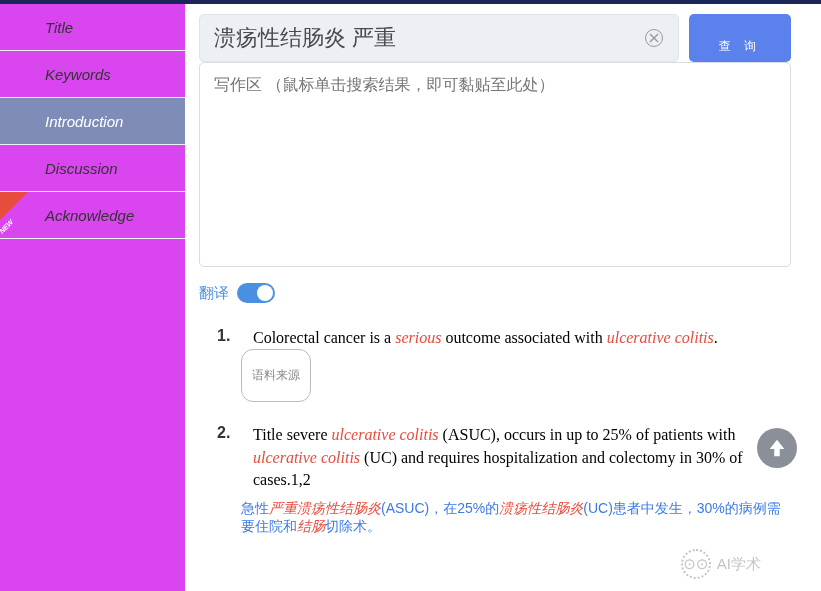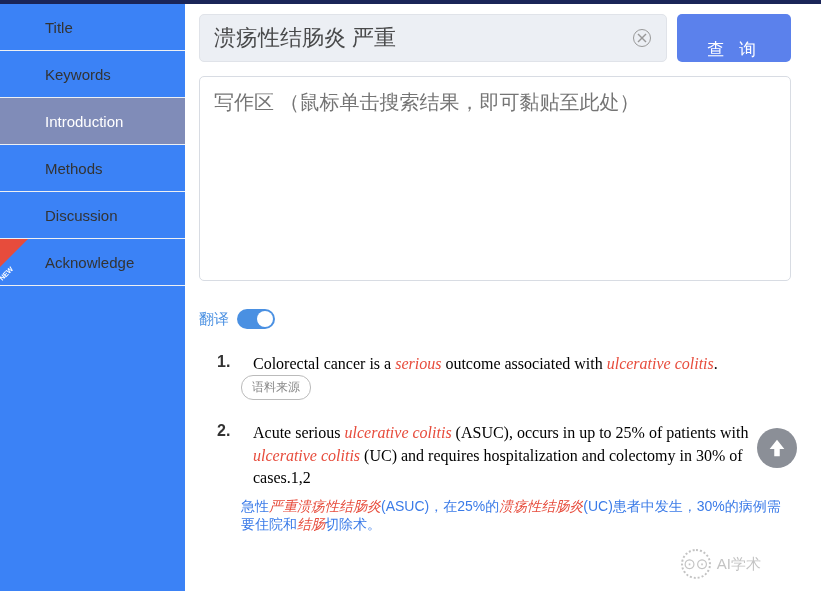--- a/index.html
+++ b/index.html
@@ -1,59 +1,58 @@
 <!DOCTYPE html>
 <html><head>
   <meta charset="utf-8">
   <style>
     * { box-sizing: border-box; margin: 0; padding: 0; }
     body { font-family: 'Segoe UI', Arial, sans-serif; width: 821px; height: 591px; overflow: hidden; background: #fff; position: relative; }
     .top-bar { height: 4px; background: #1a2558; }
     .container { display: flex; height: calc(100% - 4px); }
-    .sidebar { width: 185px; background: #3b82f6; display: flex; flex-direction: column; }
+    .sidebar { width: 185px; background: #d946ef; display: flex; flex-direction: column; font-style: italic; }
     .sidebar-item { height: 47px; display: flex; align-items: center; padding-left: 45px; font-size: 15px; color: #333; cursor: pointer; border-bottom: 1px solid #eef0f3; }
     .sidebar-item.active { background: #808cb8; color: #fff; }
     .sidebar-item.acknowledge { position: relative; }
     .new-badge { position: absolute; top: 0; left: 0; width: 0; height: 0; border-top: 28px solid #e74c3c; border-right: 28px solid transparent; }
     .new-badge-text { position: absolute; top: 3px; left: -2px; font-size: 7px; color: #fff; transform: rotate(-45deg); font-weight: bold; }
     .main { flex: 1; padding: 10px 30px 0 14px; overflow-y: auto; }
-    .search-row { display: flex; align-items: center; gap: 10px; margin-bottom: 14px; }
+    .search-row { display: flex; align-items: center; gap: 10px; }
     .search-input { flex: 1; background: #eceff4; border: 1px solid #e0e3e9; border-radius: 5px; padding: 10px 40px 10px 14px; font-size: 22px; color: #494a4b; outline: none; height: 48px; }
     .clear-btn { width: 18px; height: 18px; border-radius: 50%; border: 1.5px solid #999; display: flex; align-items: center; justify-content: center; color: #999; font-size: 12px; cursor: pointer; margin-left: -44px; margin-right: 16px; background: #eceff4; }
-    .search-btn { background: #5b81ec; color: #fff; border: none; border-radius: 5px; padding: 24px 30px; font-size: 17px; cursor: pointer; height: 42px; letter-spacing: 5px; }
-    .writing-area { width: 100%; min-height: 205px; border: 1px solid #d8dce3; border-radius: 5px; padding: 12px 14px; font-size: 20px; color: #aab; outline: none; resize: none; font-family: inherit; }
-    .translate-row { display: flex; align-items: center; gap: 8px; margin: 24px 0 24px 0; }
+    .search-btn { background: #5b81ec; color: #fff; border: none; border-radius: 5px; padding: 24px 30px; font-size: 12px; cursor: pointer; height: 42px; letter-spacing: 5px; }
+    .writing-area { width: 100%; min-height: 205px; border: 1px solid #d8dce3; border-radius: 5px; padding: 12px 14px; font-size: 16px; color: #aab; outline: none; resize: none; font-family: inherit; }
+    .translate-row { display: flex; align-items: center; gap: 8px; margin: 12px 0 24px 0; }
     .translate-label { color: #4a90e2; font-size: 15px; }
     .switch { width: 38px; height: 20px; background: #4a90e2; border-radius: 10px; position: relative; cursor: pointer; }
     .switch::after { content: ''; position: absolute; width: 16px; height: 16px; background: #fff; border-radius: 50%; top: 2px; right: 2px; }
     .results-list { padding-left: 18px; }
     .result-item { margin-bottom: 22px; font-size: 16px; color: #333; }
     .result-en { margin-left: 12px; line-height: 1.4; font-family: Georgia, serif; color: #000; }
     .result-en .hl { color: #e74c3c; font-style: italic; }
     .result-cn { color: #3b7be8; font-size: 14px; margin: 8px 0 8px 24px; }
     .result-cn .hlr { color: #e74c3c; font-style: italic; }
-    .source-btn { display: inline-block; border: 1px solid #bbb; color: #888; font-size: 12px; padding: 3px 10px; border-radius: 12px; margin-left: 24px; cursor: pointer; }
+    .source-btn { display: inline-block; border: 1px solid #bbb; color: #888; font-size: 12px; padding: 17px 10px; border-radius: 12px; margin-left: 24px; cursor: pointer; }
     .back-to-top { position: absolute; right: 24px; top: 428px; width: 40px; height: 40px; background: #8b8f97; border-radius: 50%; display: flex; align-items: center; justify-content: center; cursor: pointer; }
     .back-to-top svg { width: 22px; height: 22px; fill: #fff; }
     .watermark { position: absolute; bottom: 12px; right: 60px; color: #aaa; font-size: 15px; opacity: .7; display: flex; align-items: center; gap: 6px; }
     .wm-icon { display: inline-flex; align-items: center; justify-content: center; width: 30px; height: 30px; border: 2px dotted #aaa; border-radius: 50%; font-size: 15px; }
     .result-row { display: flex; gap: 6px; }
     .result-idx { font-weight: bold; min-width: 18px; }
     .result-body { flex: 1; }
   </style>
 </head>
 <body>
 
 <div class="top-bar"></div>
 <div class="container">
   <div class="sidebar">
     <div class="sidebar-item">Title</div>
     <div class="sidebar-item">Keywords</div>
     <div class="sidebar-item active">Introduction</div>
-    <div class="sidebar-item">Methods</div>
     <div class="sidebar-item">Discussion</div>
     <div class="sidebar-item acknowledge">
       <div class="new-badge">
           <span class="new-badge-text">NEW</span>
         </div>
       <span>Acknowledge</span>
     </div>
   </div>
 
   <div class="main">
@@ -83,21 +82,21 @@
             <div class="result-en"><span>Colorectal cancer is a </span><span class="hl">serious</span><span> outcome associated with </span><span class="hl">ulcerative colitis</span><span>.</span></div>
           </div>
         </div>
         <span class="source-btn">语料来源</span>
       </div>
 
       <div class="result-item">
         <div class="result-row">
           <div class="result-idx">2.</div>
           <div class="result-body">
-            <div class="result-en"><span>Acute serious </span><span class="hl">ulcerative colitis</span><span> (ASUC), occurs in up to 25% of patients with </span><span class="hl">ulcerative colitis</span><span> (UC) and requires hospitalization and colectomy in 30% of cases.1,2</span></div>
+            <div class="result-en"><span>Title severe </span><span class="hl">ulcerative colitis</span><span> (ASUC), occurs in up to 25% of patients with </span><span class="hl">ulcerative colitis</span><span> (UC) and requires hospitalization and colectomy in 30% of cases.1,2</span></div>
           </div>
         </div>
         <div class="result-cn"><span>急性</span><span class="hlr">严重溃疡性结肠炎</span><span>(ASUC)，在25%的</span><span class="hlr">溃疡性结肠炎</span><span>(UC)患者中发生，30%的病例需要住院和</span><span class="hlr">结肠</span><span>切除术。</span></div>
       </div>
     </div>
   </div>
 </div>
 
 <div class="back-to-top">
   <svg viewBox="0 0 24 24">

